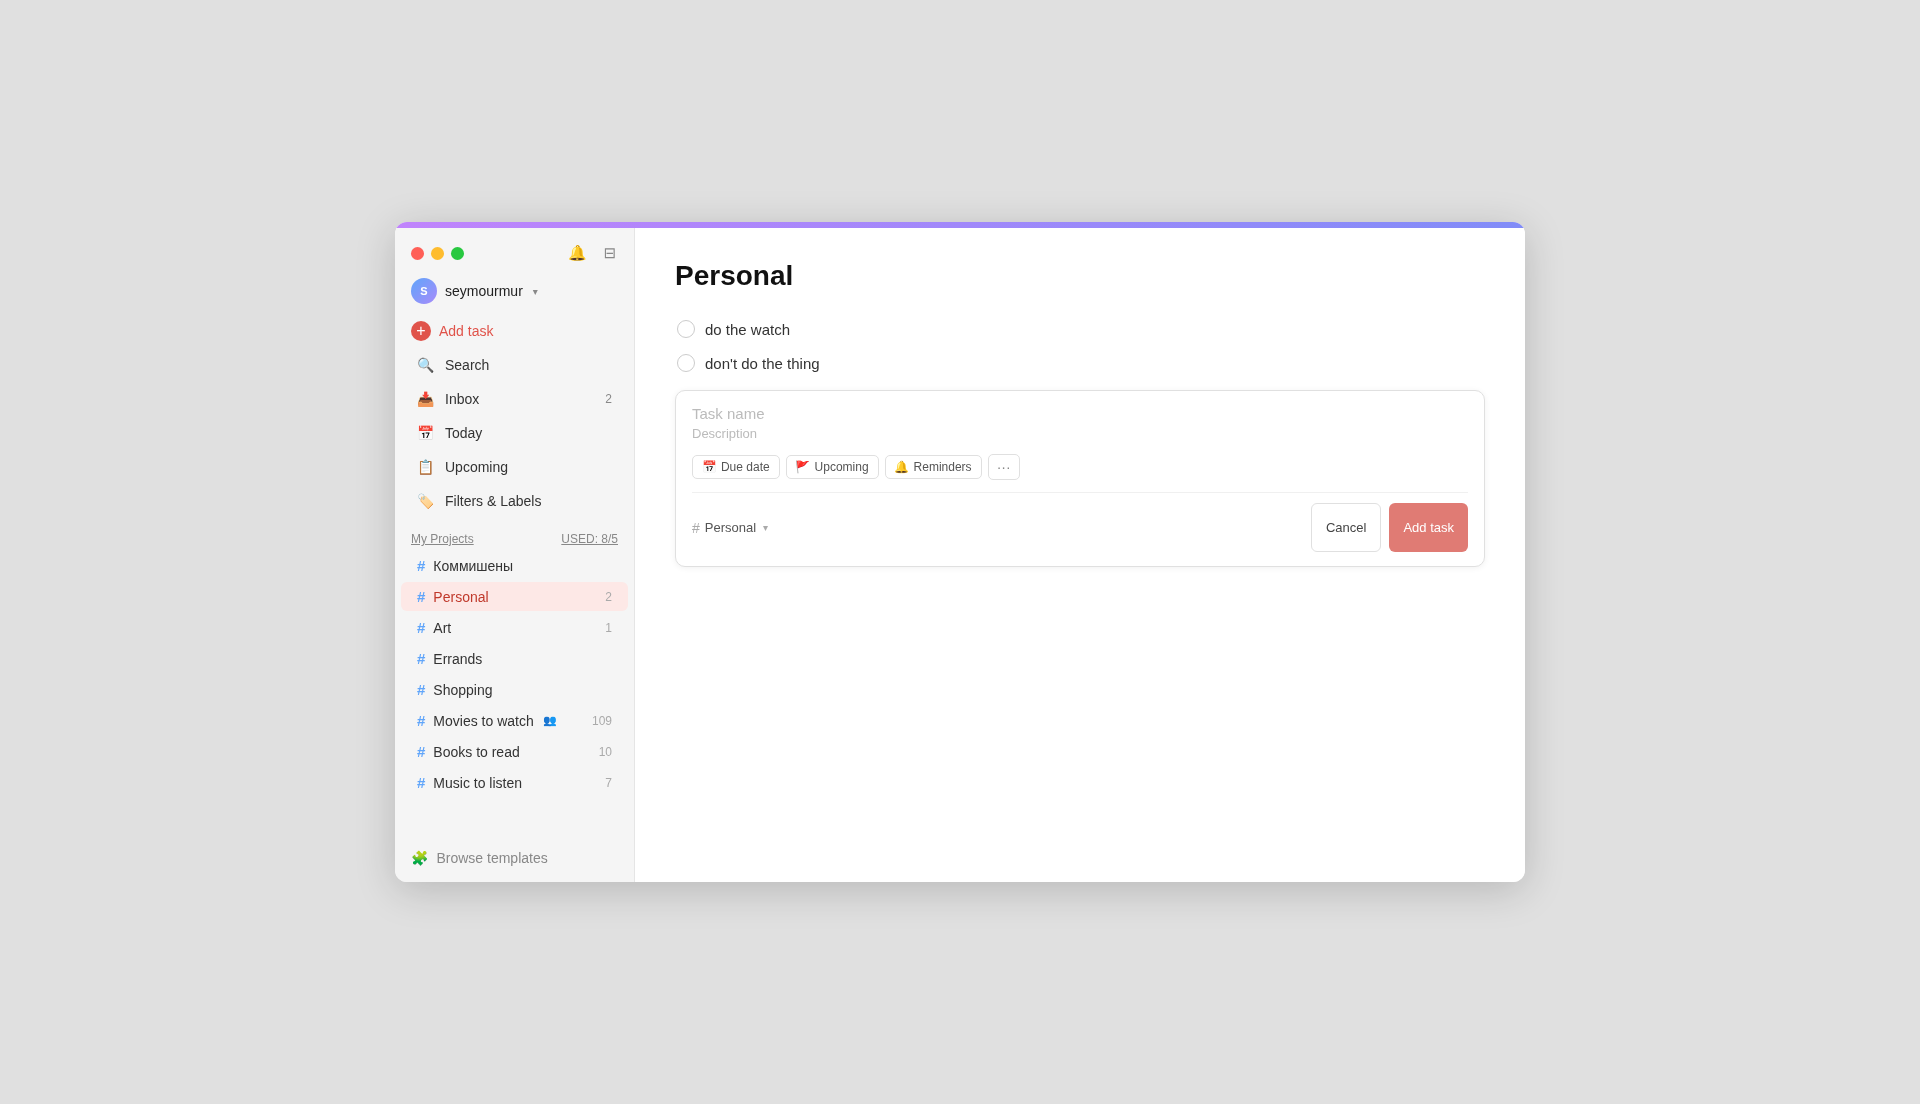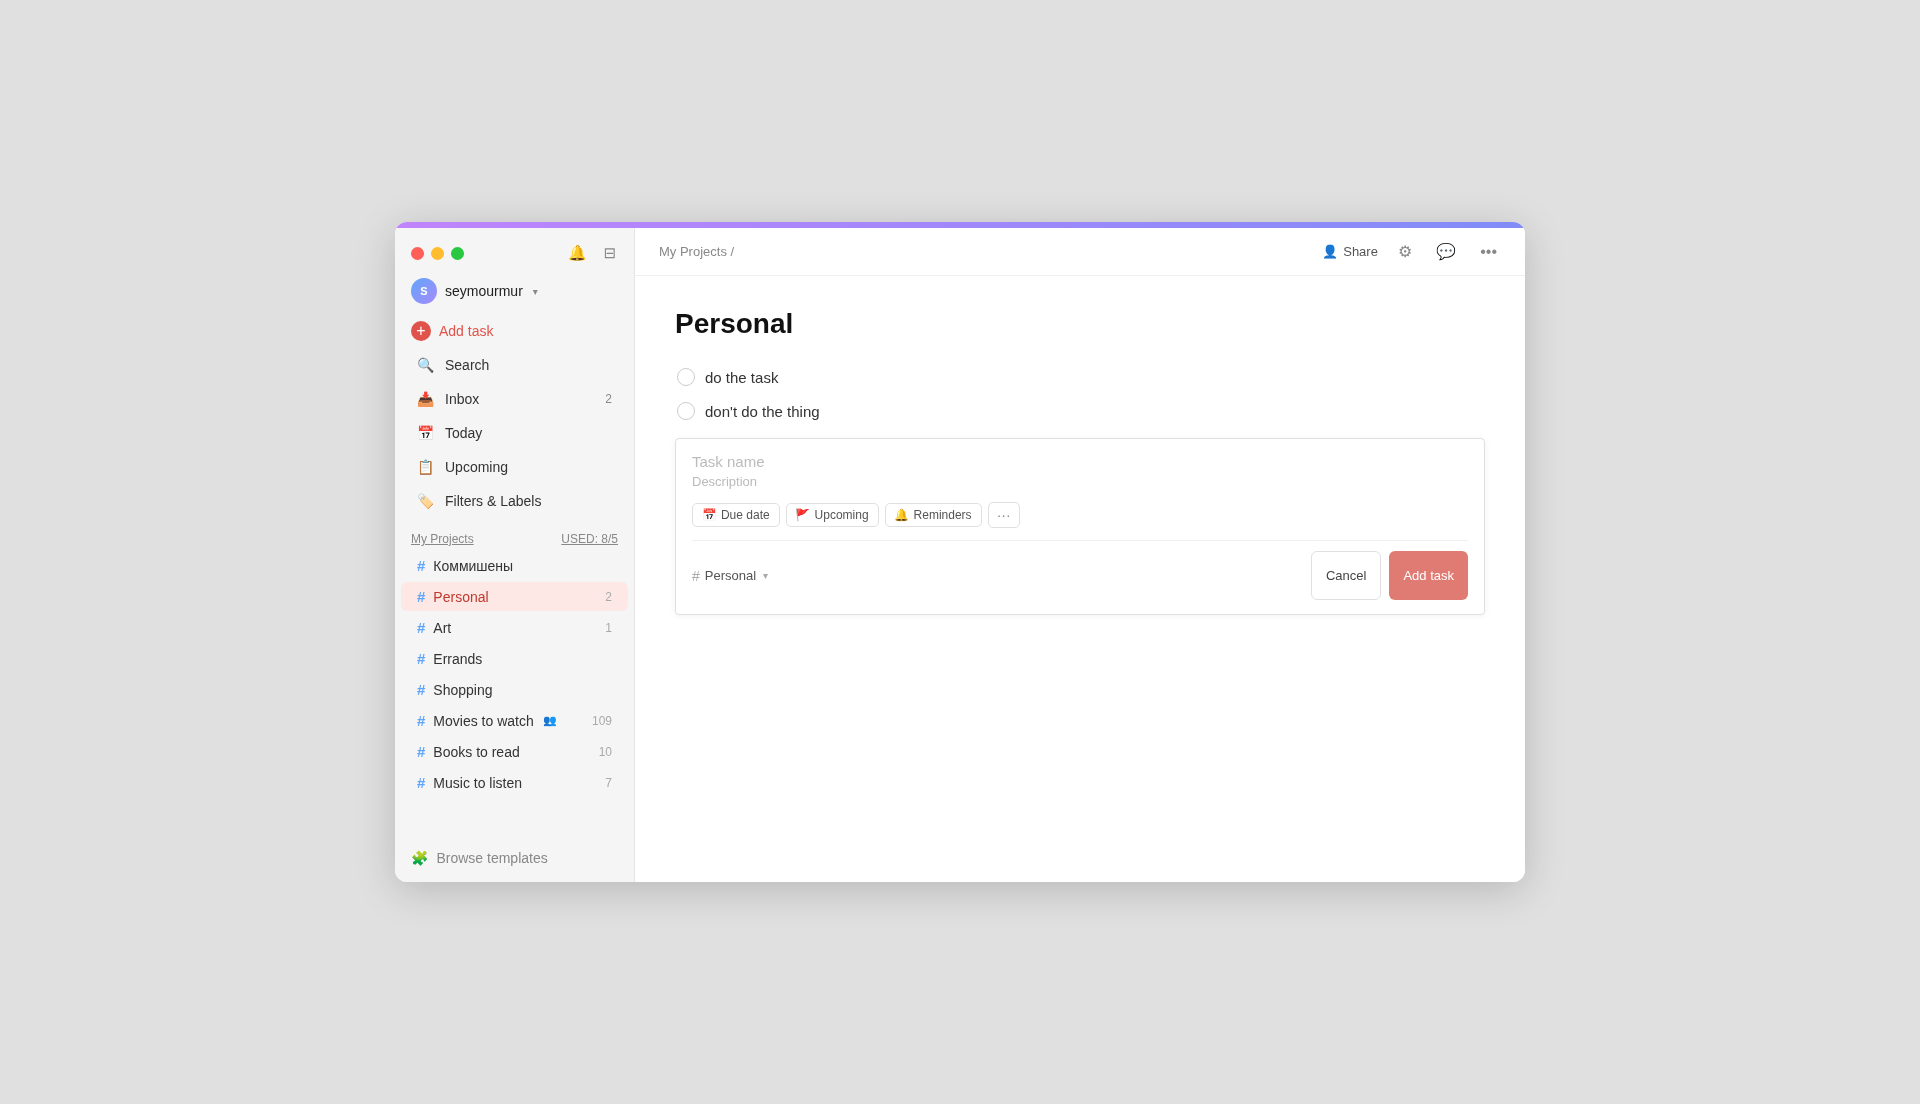--- a/index.html
+++ b/index.html
@@ -268,21 +268,21 @@
       display: flex;
       align-items: center;
       justify-content: center;
       cursor: pointer;
       flex-shrink: 0;
     }
     
     .add-task-form {
       background: #fff;
       border: 1px solid #e0e0e0;
-      border-radius: 4px;
+      border-radius: 10px;
       margin-top: 10px;
       padding: 14px 16px;
       box-shadow: 0 1px 6px rgba(0,0,0,0.06);
     }
     .task-name-input {
       width: 100%;
       border: none;
       outline: none;
       font-size: 15px;
       color: #222;
@@ -484,45 +484,27 @@
         <span class="project-badge">7</span>
       </div>
 
       <div class="browse-templates">
         <span style="font-size:14px;">🧩</span>
         <span>Browse templates</span>
       </div>
     </div>
 
     <div class="main">
-      <div class="topbar">
-        <span class="breadcrumb">My Projects /</span>
-        <div class="topbar-actions">
-          <button class="share-btn">
-            <span>👤</span>
-            <span>Share</span>
-          </button>
-          <button class="topbar-icon-btn">
-            <span>⚙</span>
-          </button>
-          <button class="topbar-icon-btn">
-            <span>💬</span>
-          </button>
-          <button class="topbar-icon-btn">
-            <span>•••</span>
-          </button>
-        </div>
-      </div>
 
       <div class="content">
         <h1 class="page-title">Personal</h1>
 
         <div class="task-item">
           <div class="task-checkbox"></div>
-          <span>do the task</span>
+          <span>do the watch</span>
         </div>
         <div class="task-item">
           <div class="task-checkbox"></div>
           <span>don't do the thing</span>
         </div>
 
         <div class="add-task-form">
           <input class="task-name-input" type="text" placeholder="Task name" style="">
           <input class="task-desc-input" type="text" placeholder="Description" style="">
           <div class="form-actions-row">

